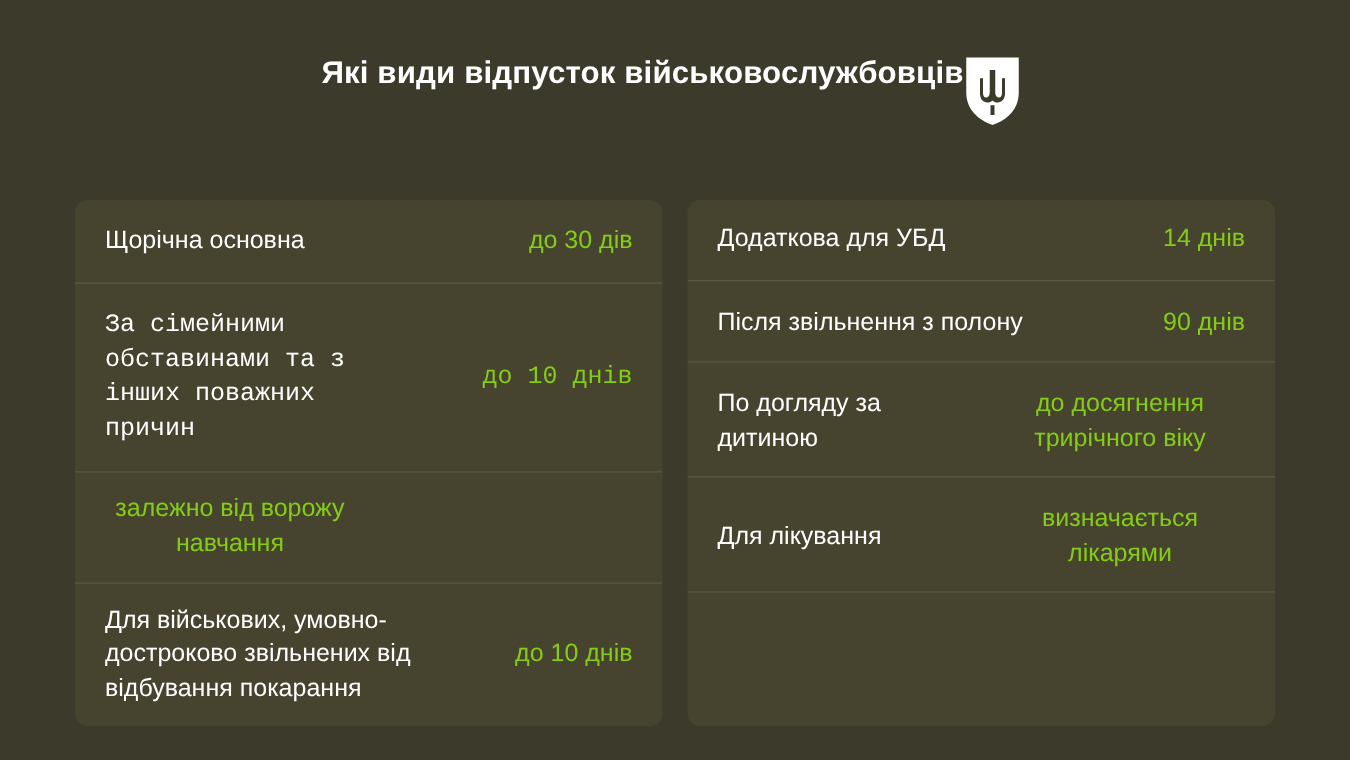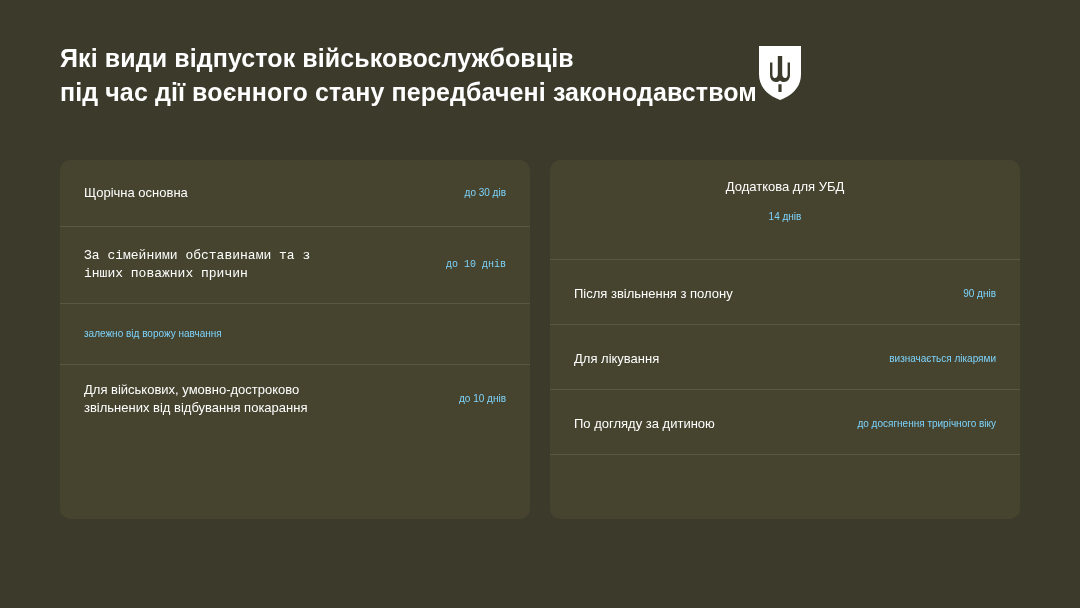--- a/index.html
+++ b/index.html
@@ -19,21 +19,21 @@
     height: 608px;
     background: #3b3a2b;
   }
   .header {
     position: absolute;
     left: 60px;
     top: 42px;
     right: 60px;
     display: flex;
     align-items: flex-start;
-    justify-content: flex-start;
+    justify-content: center;
   }
   .title {
     color: #ffffff;
     font-size: 25px;
     font-weight: bold;
     line-height: 1.35;
     letter-spacing: 0.1px;
     max-width: 880px;
   }
   .title .line {
@@ -68,46 +68,45 @@
     gap: 14px;
     padding: 16px 24px;
     min-height: 28px;
     border-bottom: 1px solid #5a5840;
   }
   .col .row:last-child {
     border-bottom: none;
   }
   .row-label {
     color: #ffffff;
-    font-size: 13px;
+    font-size: 20px;
     line-height: 1.38;
     max-width: 250px;
   }
   .row-value {
-    color: #7dd3fc;
-    font-size: 10px;
+    color: #84cc16;
+    font-size: 20px;
     line-height: 1.38;
-    text-align: left;
+    text-align: center;
     max-width: 200px;
     flex: 0 0 auto;
   }
   .col-left .row:nth-child(1) { min-height: 34px; }
   .col-left .row:nth-child(2) { padding-top: 20px; padding-bottom: 20px; font-family: Liberation Mono, monospace; }
   .col-right .row { padding-top: 20px; }
-  .col-right .row:nth-child(1) { padding-top: 18px; padding-bottom: 35px; flex-direction: column; }
+  .col-right .row:nth-child(1) { padding-top: 18px; padding-bottom: 18px; }
 </style>
 </head>
 <body>
 
 <div class="page">
 
   <div class="header">
     <div class="title">
       <span class="line">Які види відпусток військовослужбовців</span>
-      <span class="line">під час дії воєнного стану передбачені законодавством</span>
     </div>
     <div class="emblem">
       <svg viewBox="0 0 46 58" width="46" height="58" aria-hidden="true">
         <path d="M2 2 H44 V30 C44 44 34 52 23 56 C12 52 2 44 2 30 Z" fill="#ffffff"></path>
         <path d="M23 12 L25.2 12 L25.2 30 C25.2 33 27 34.4 28.6 34 C30 33.6 30.6 32.2 30.6 30.4 L30.6 18.5 L33 18.5 L33 30.8 C33 35 30.6 38 27 38 C25.6 38 24.2 37.5 23 36.4 C21.8 37.5 20.4 38 19 38 C15.4 38 13 35 13 30.8 L13 18.5 L15.4 18.5 L15.4 30.4 C15.4 32.2 16 33.6 17.4 34 C19 34.4 20.8 33 20.8 30 L20.8 12 Z M21.4 40.2 L24.6 40.2 L24.6 48 L21.4 48 Z" fill="#3b3a2b"></path>
       </svg>
     </div>
   </div>
 
   <div class="columns">
@@ -133,25 +132,25 @@
     <div class="col col-right">
       <div class="row">
         <div class="row-label">Додаткова для УБД</div>
         <div class="row-value">14 днів</div>
       </div>
       <div class="row">
         <div class="row-label">Після звільнення з полону</div>
         <div class="row-value">90 днів</div>
       </div>
       <div class="row">
+        <div class="row-label">По догляду за дитиною</div>
+        <div class="row-value">до досягнення трирічного віку</div>
+      </div>
+      <div class="row">
         <div class="row-label">Для лікування</div>
         <div class="row-value">визначається лікарями</div>
-      </div>
-      <div class="row">
-        <div class="row-label">По догляду за дитиною</div>
-        <div class="row-value">до досягнення трирічного віку</div>
       </div>
       <div class="row">
       </div>
     </div>
 
   </div>
 </div>
 
 </body></html>

